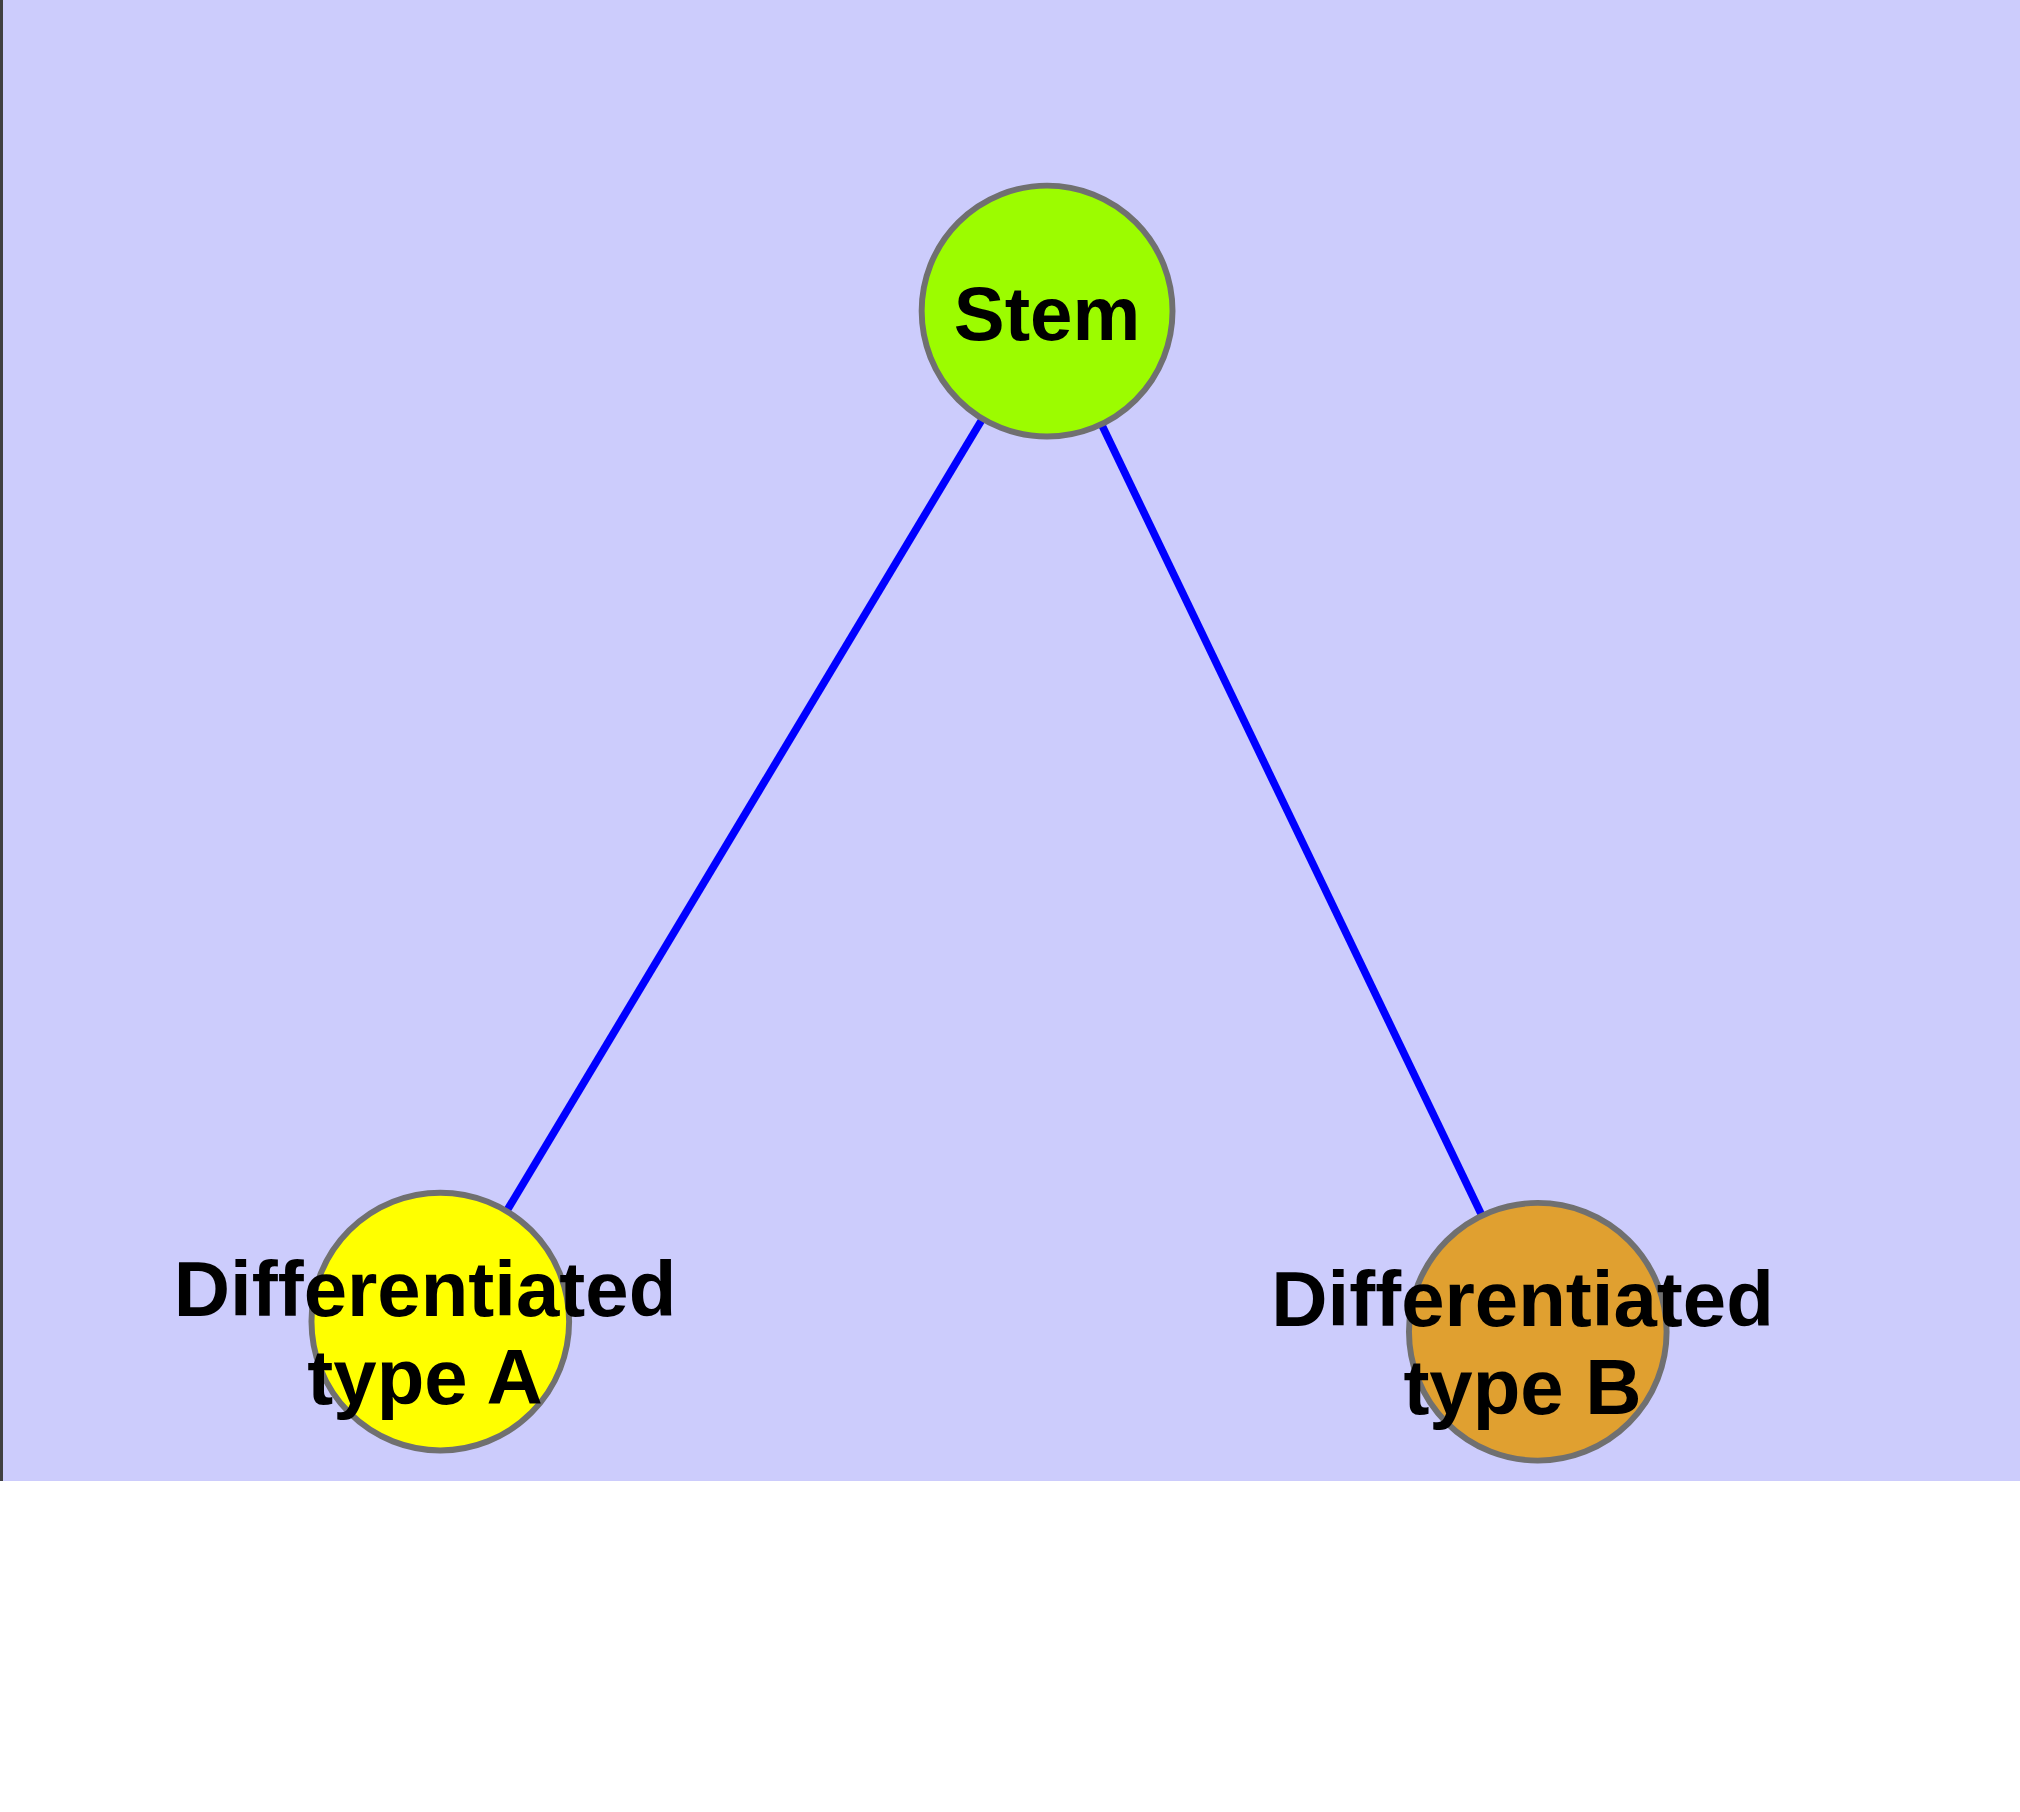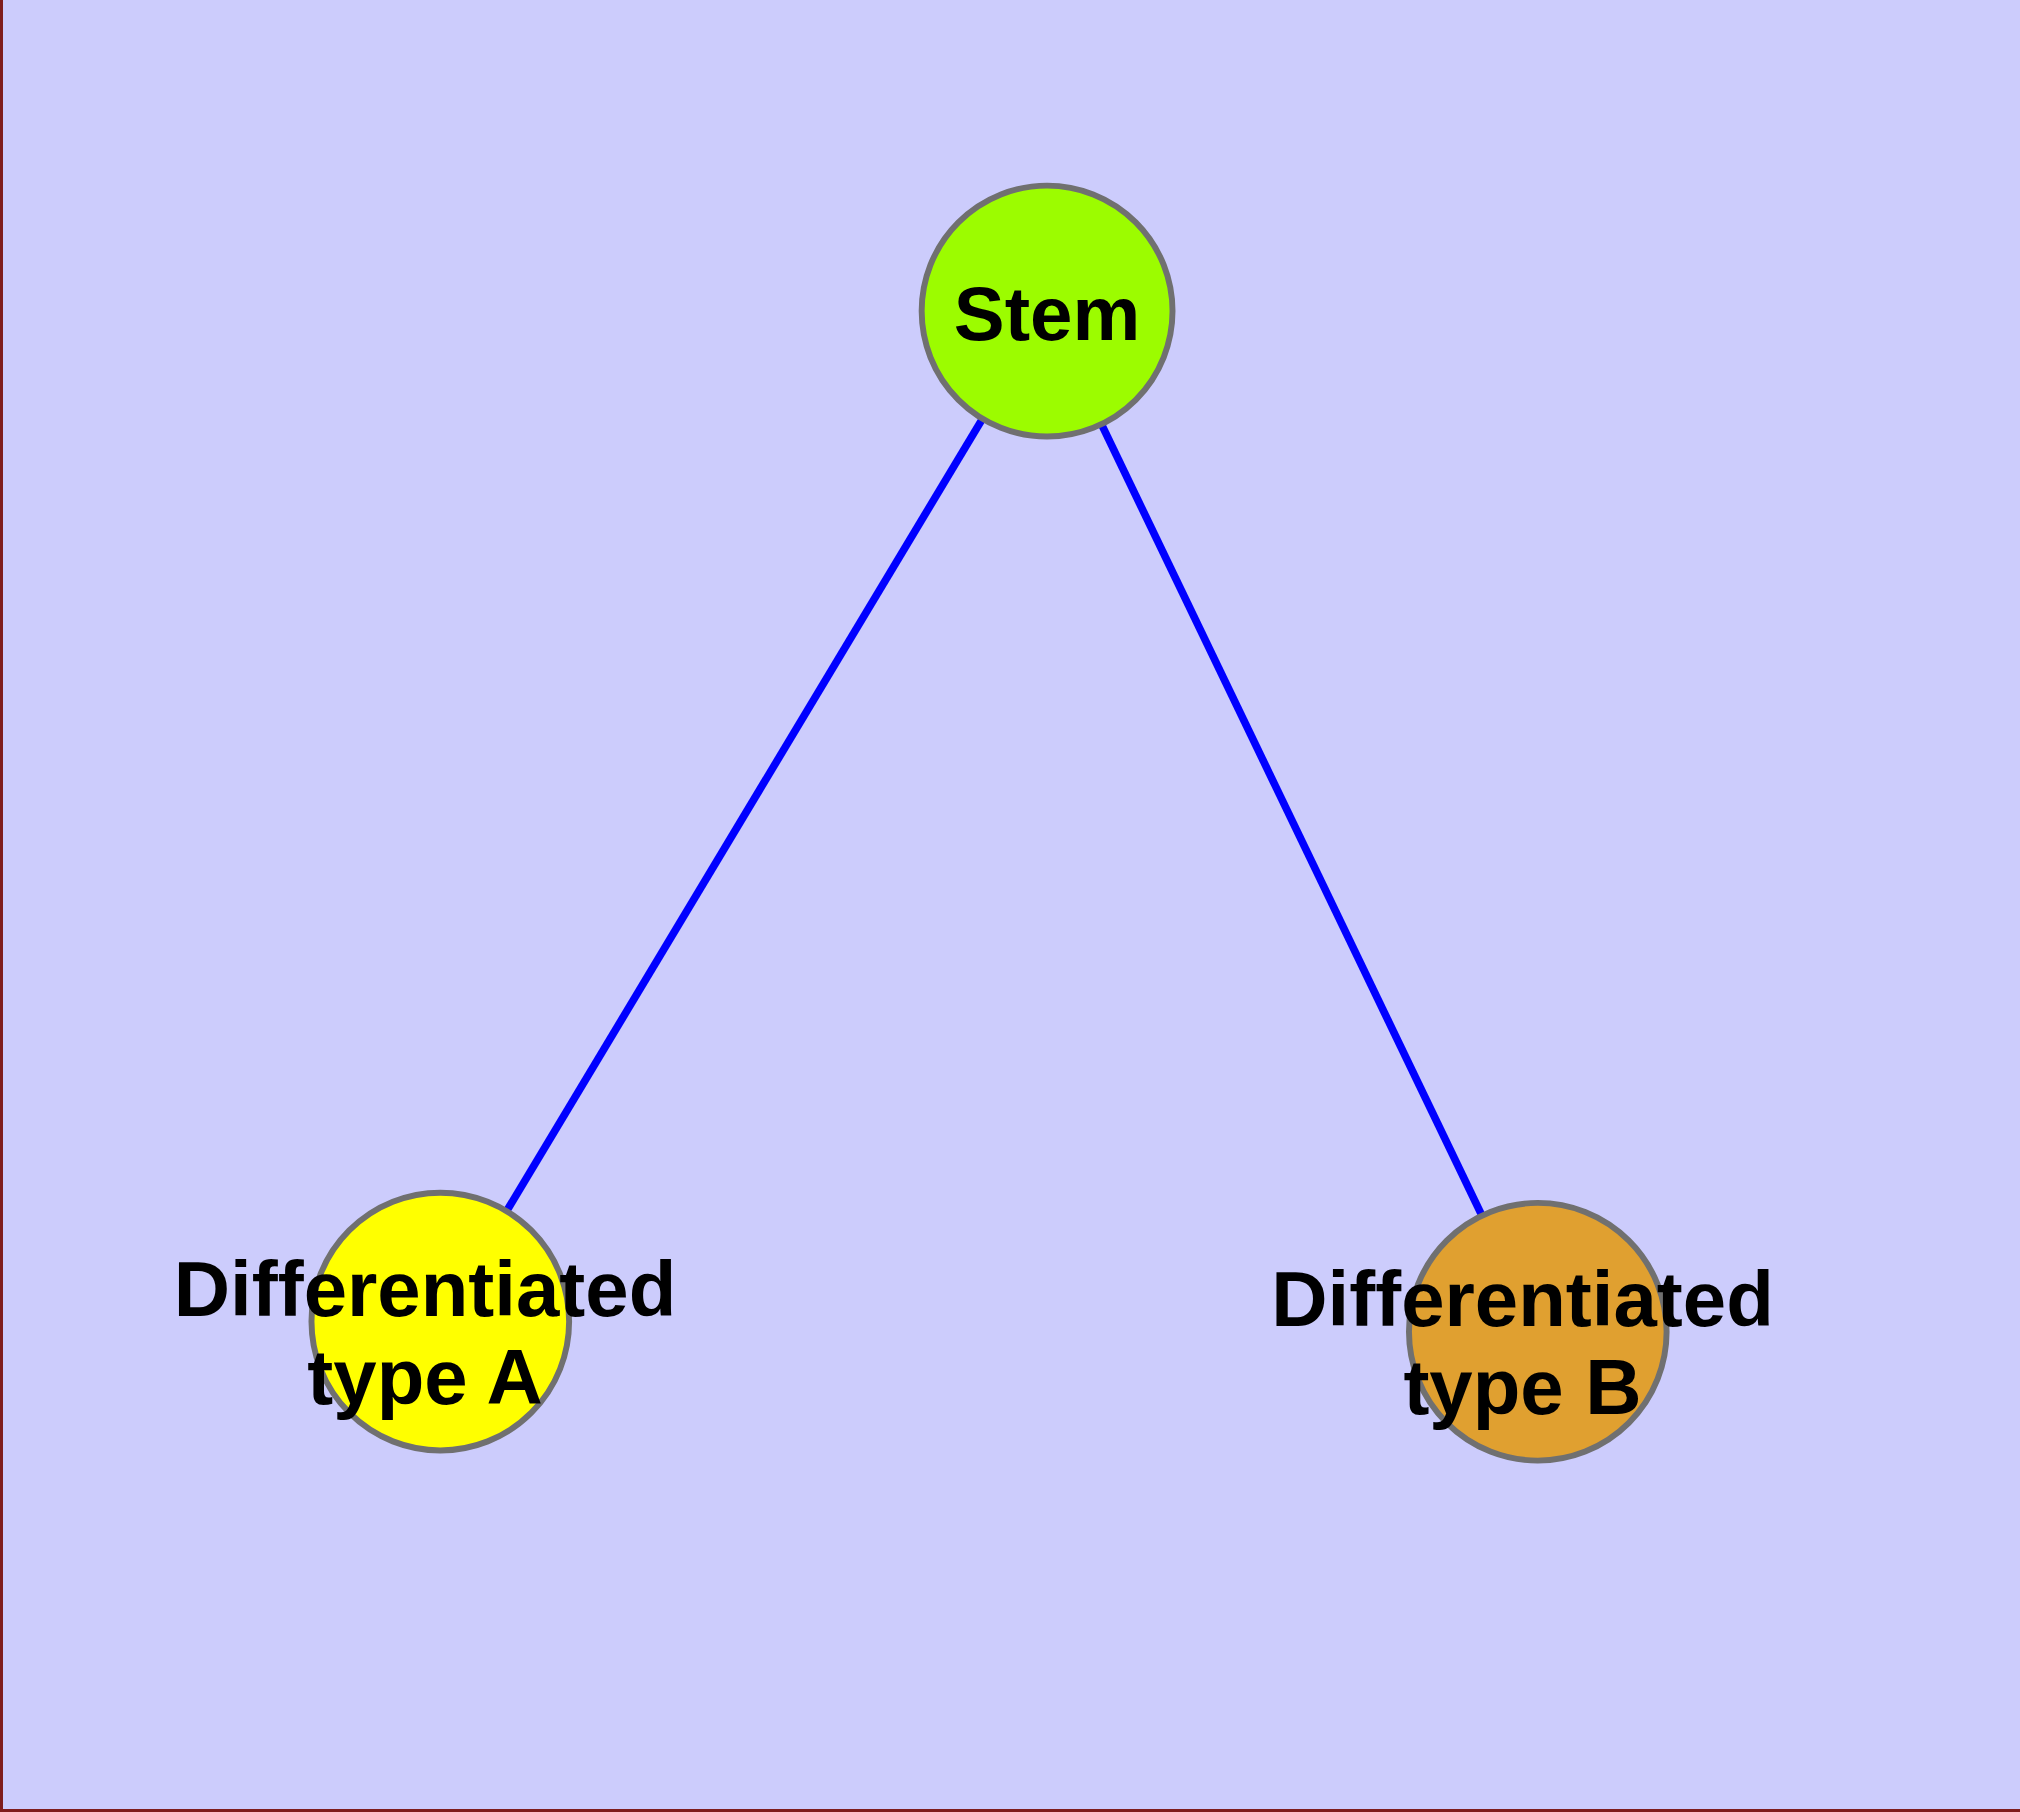--- a/index.html
+++ b/index.html
@@ -3,22 +3,22 @@
 <meta charset="utf-8">
 <style>
   html, body {
     margin: 0;
     padding: 0;
     background: #ffffff;
   }
   #canvas {
     position: relative;
     width: 2021px;
-    height: 1812px;
-    background: #7f1d1d;
+    height: 1481px;
+    background: #404040;
     overflow: hidden;
     font-family: "Liberation Sans", sans-serif;
   }
   #plot-area {
     position: absolute;
     left: 3.4px;
     top: 0px;
     width: 2017px;
     height: 1809px;
     background: #ccccfc;

